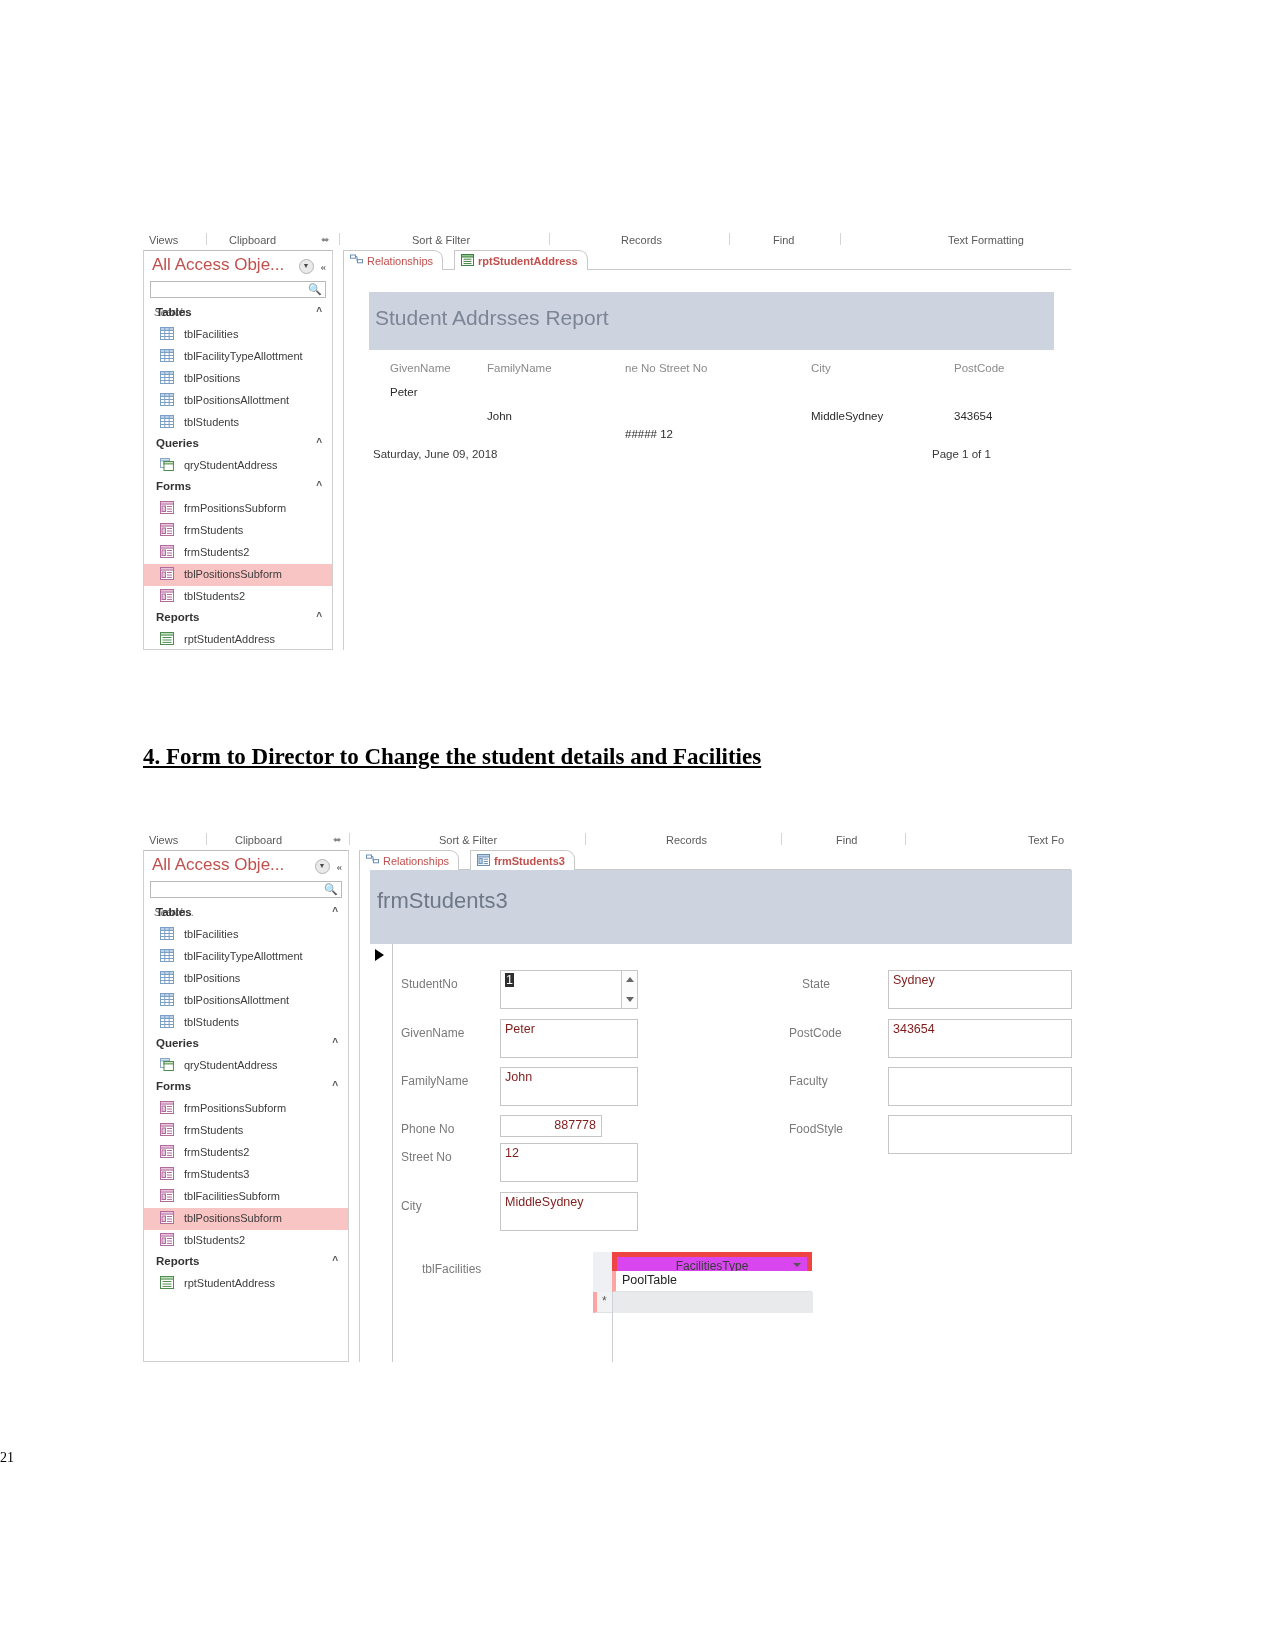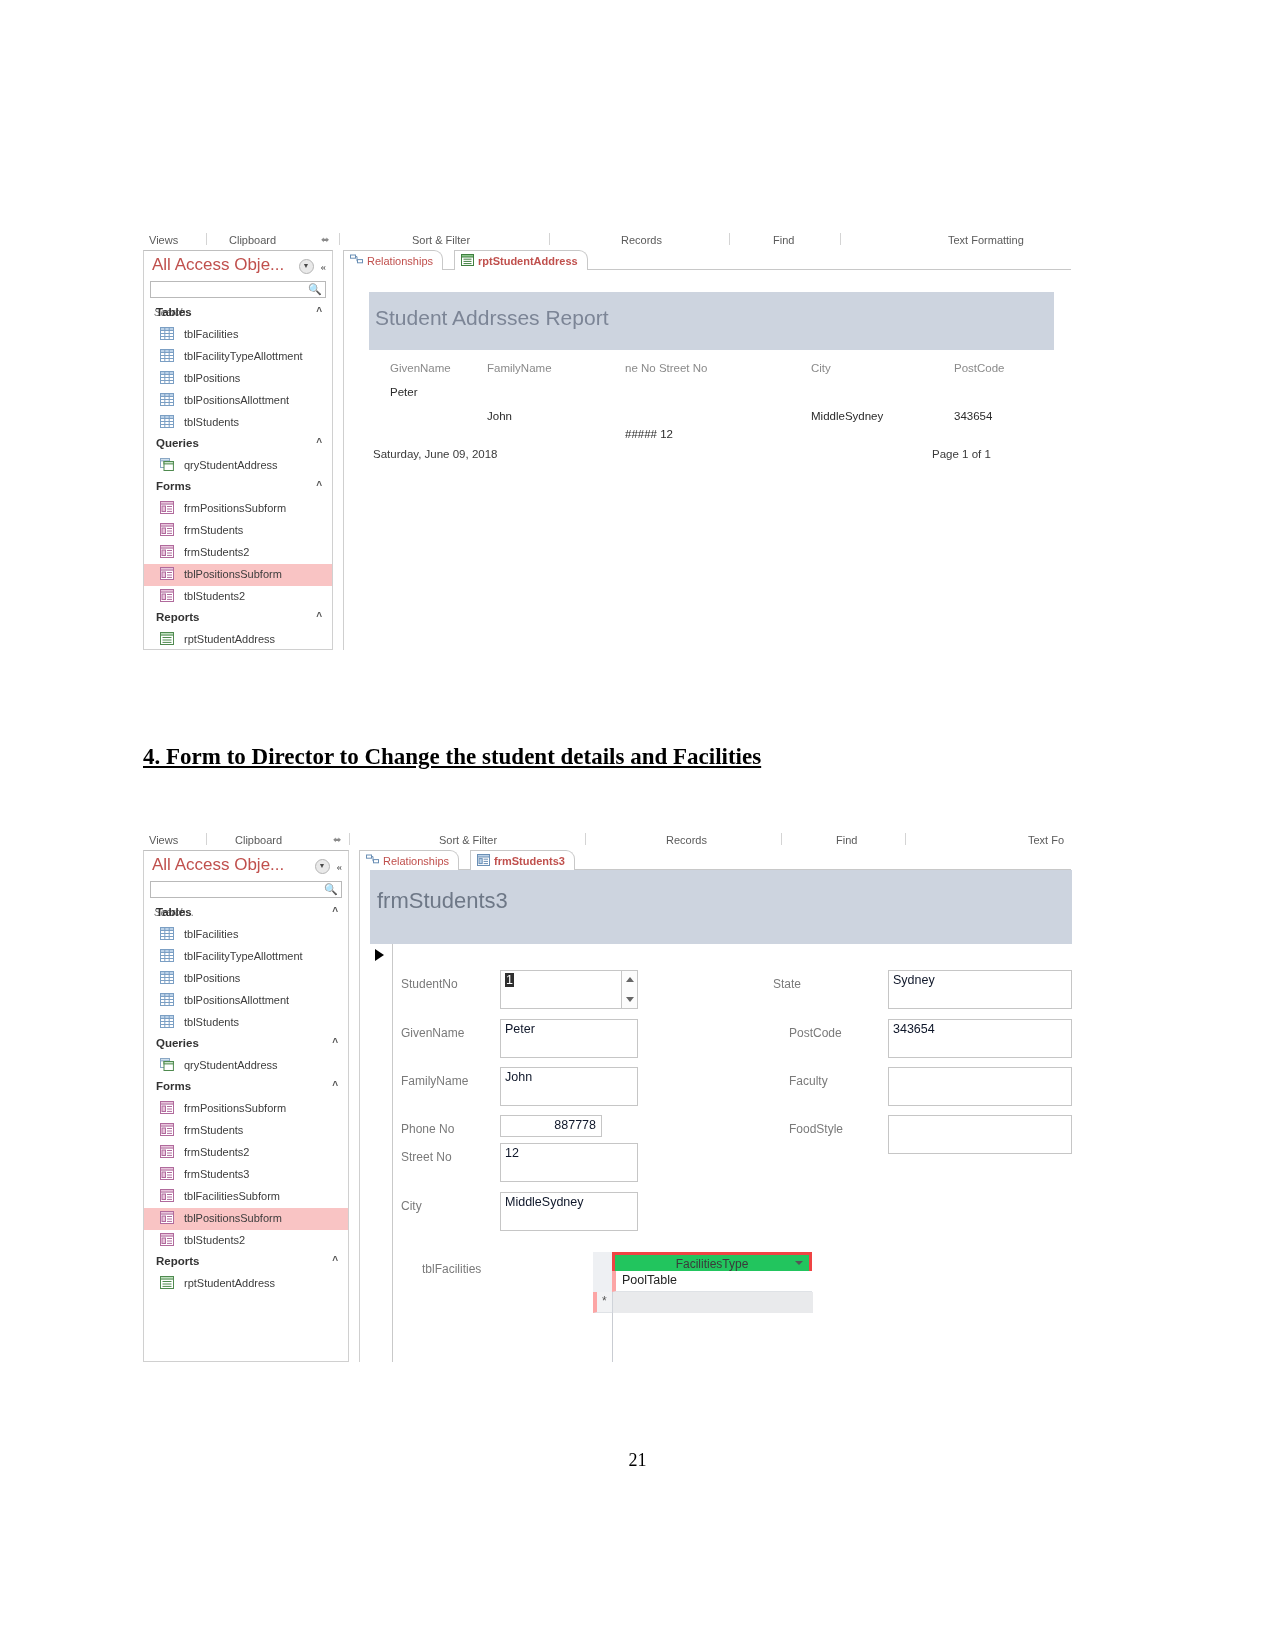--- a/index.html
+++ b/index.html
@@ -128,37 +128,37 @@
     font-family:"Liberation Sans", sans-serif;
     font-size:12px;color:#7a7a7a;white-space:nowrap;
   }
   .fld-box{
     position:absolute;box-sizing:border-box;
     border:1px solid #c6c6c6;background:#ffffff;
   }
   .fld-val{
     position:absolute;left:4px;top:2px;
     font-family:"Liberation Sans", sans-serif;
-    font-size:12.5px;color:#0f172a;white-space:nowrap;
+    font-size:12.5px;color:#7f1d1d;white-space:nowrap;
   }
   .fld-val.right{left:auto;right:5px;}
   .fld-val.selected{background:#2f2f2f;color:#ffffff;padding:0 1px;}
   .spinner{
     position:absolute;right:0;top:0;width:15px;height:100%;
     border-left:1px solid #c6c6c6;background:#fcfcfc;
   }
   .spinner .up,.spinner .dn{position:absolute;left:4px;width:0;height:0;}
   .spinner .up{top:6px;border-left:4px solid transparent;border-right:4px solid transparent;border-bottom:5px solid #666;}
   .spinner .dn{bottom:6px;border-left:4px solid transparent;border-right:4px solid transparent;border-top:5px solid #666;}
 
   
   .ds{position:absolute;box-sizing:border-box;}
   .ds-head{
     position:absolute;left:0;top:0;height:34px;
-    background:#22c55e;border:3px solid #ef4444;box-sizing:border-box;
+    background:#d946ef;border:5px solid #ef4444;box-sizing:border-box;
     font-family:"Liberation Sans", sans-serif;font-size:12px;color:#3a3a3a;
   }
   .ds-head .ht{position:absolute;width:100%;text-align:center;top:2px;}
   .ds-head .caret{position:absolute;right:6px;top:6px;width:0;height:0;
     border-left:4px solid transparent;border-right:4px solid transparent;border-top:4px solid #555;}
   .ds-selcol{position:absolute;left:0;top:0;width:19px;height:100%;background:#eef0f3;border-right:1px solid #c9ccd2;}
   .ds-row{
     position:absolute;box-sizing:border-box;
     background:#fff;border-left:4px solid #fca5a5;border-bottom:1px solid #dfe2e6;
     font-family:"Liberation Sans", sans-serif;font-size:12.5px;color:#222;
@@ -167,22 +167,22 @@
   .ds-newrow .star{position:absolute;left:5px;top:2px;font-size:12px;color:#555;}
 
   
   .heading{
     position:absolute;
     font-family:"Liberation Serif", serif;
     font-weight:bold;font-size:23px;color:#000;
     text-decoration:underline;white-space:nowrap;
   }
   .pagenum{
-    position:absolute;width:100%;text-align:center;
-    font-family:"Liberation Serif", serif;font-size:18px;color:#000;
+    position:absolute;width:100%;text-align:left;
+    font-family:"Liberation Serif", serif;font-size:14px;color:#000;
   }
 
   .tbl-ico{display:block;}
 </style>
 </head>
 <body>
 
 <div class="page">
 
   <div class="access" style="left:143px;top:232px;width:928px;height:418px;">
@@ -710,21 +710,21 @@
       <div class="fld-label" style="left:41px;top:280px;">Street No</div>
       <div class="fld-box" style="left:140px;top:273px;width:138px;height:39px;">
         <span class="fld-val">12</span>
       </div>
 
       <div class="fld-label" style="left:41px;top:329px;">City</div>
       <div class="fld-box" style="left:140px;top:322px;width:138px;height:39px;">
         <span class="fld-val">MiddleSydney</span>
       </div>
 
-      <div class="fld-label" style="left:413px;top:107px;">State</div>
+      <div class="fld-label" style="left:442px;top:107px;">State</div>
       <div class="fld-box" style="left:528px;top:100px;width:184px;height:39px;">
         <span class="fld-val">Sydney</span>
       </div>
 
       <div class="fld-label" style="left:429px;top:156px;">PostCode</div>
       <div class="fld-box" style="left:528px;top:149px;width:184px;height:39px;">
         <span class="fld-val">343654</span>
       </div>
 
       <div class="fld-label" style="left:429px;top:204px;">Faculty</div>

